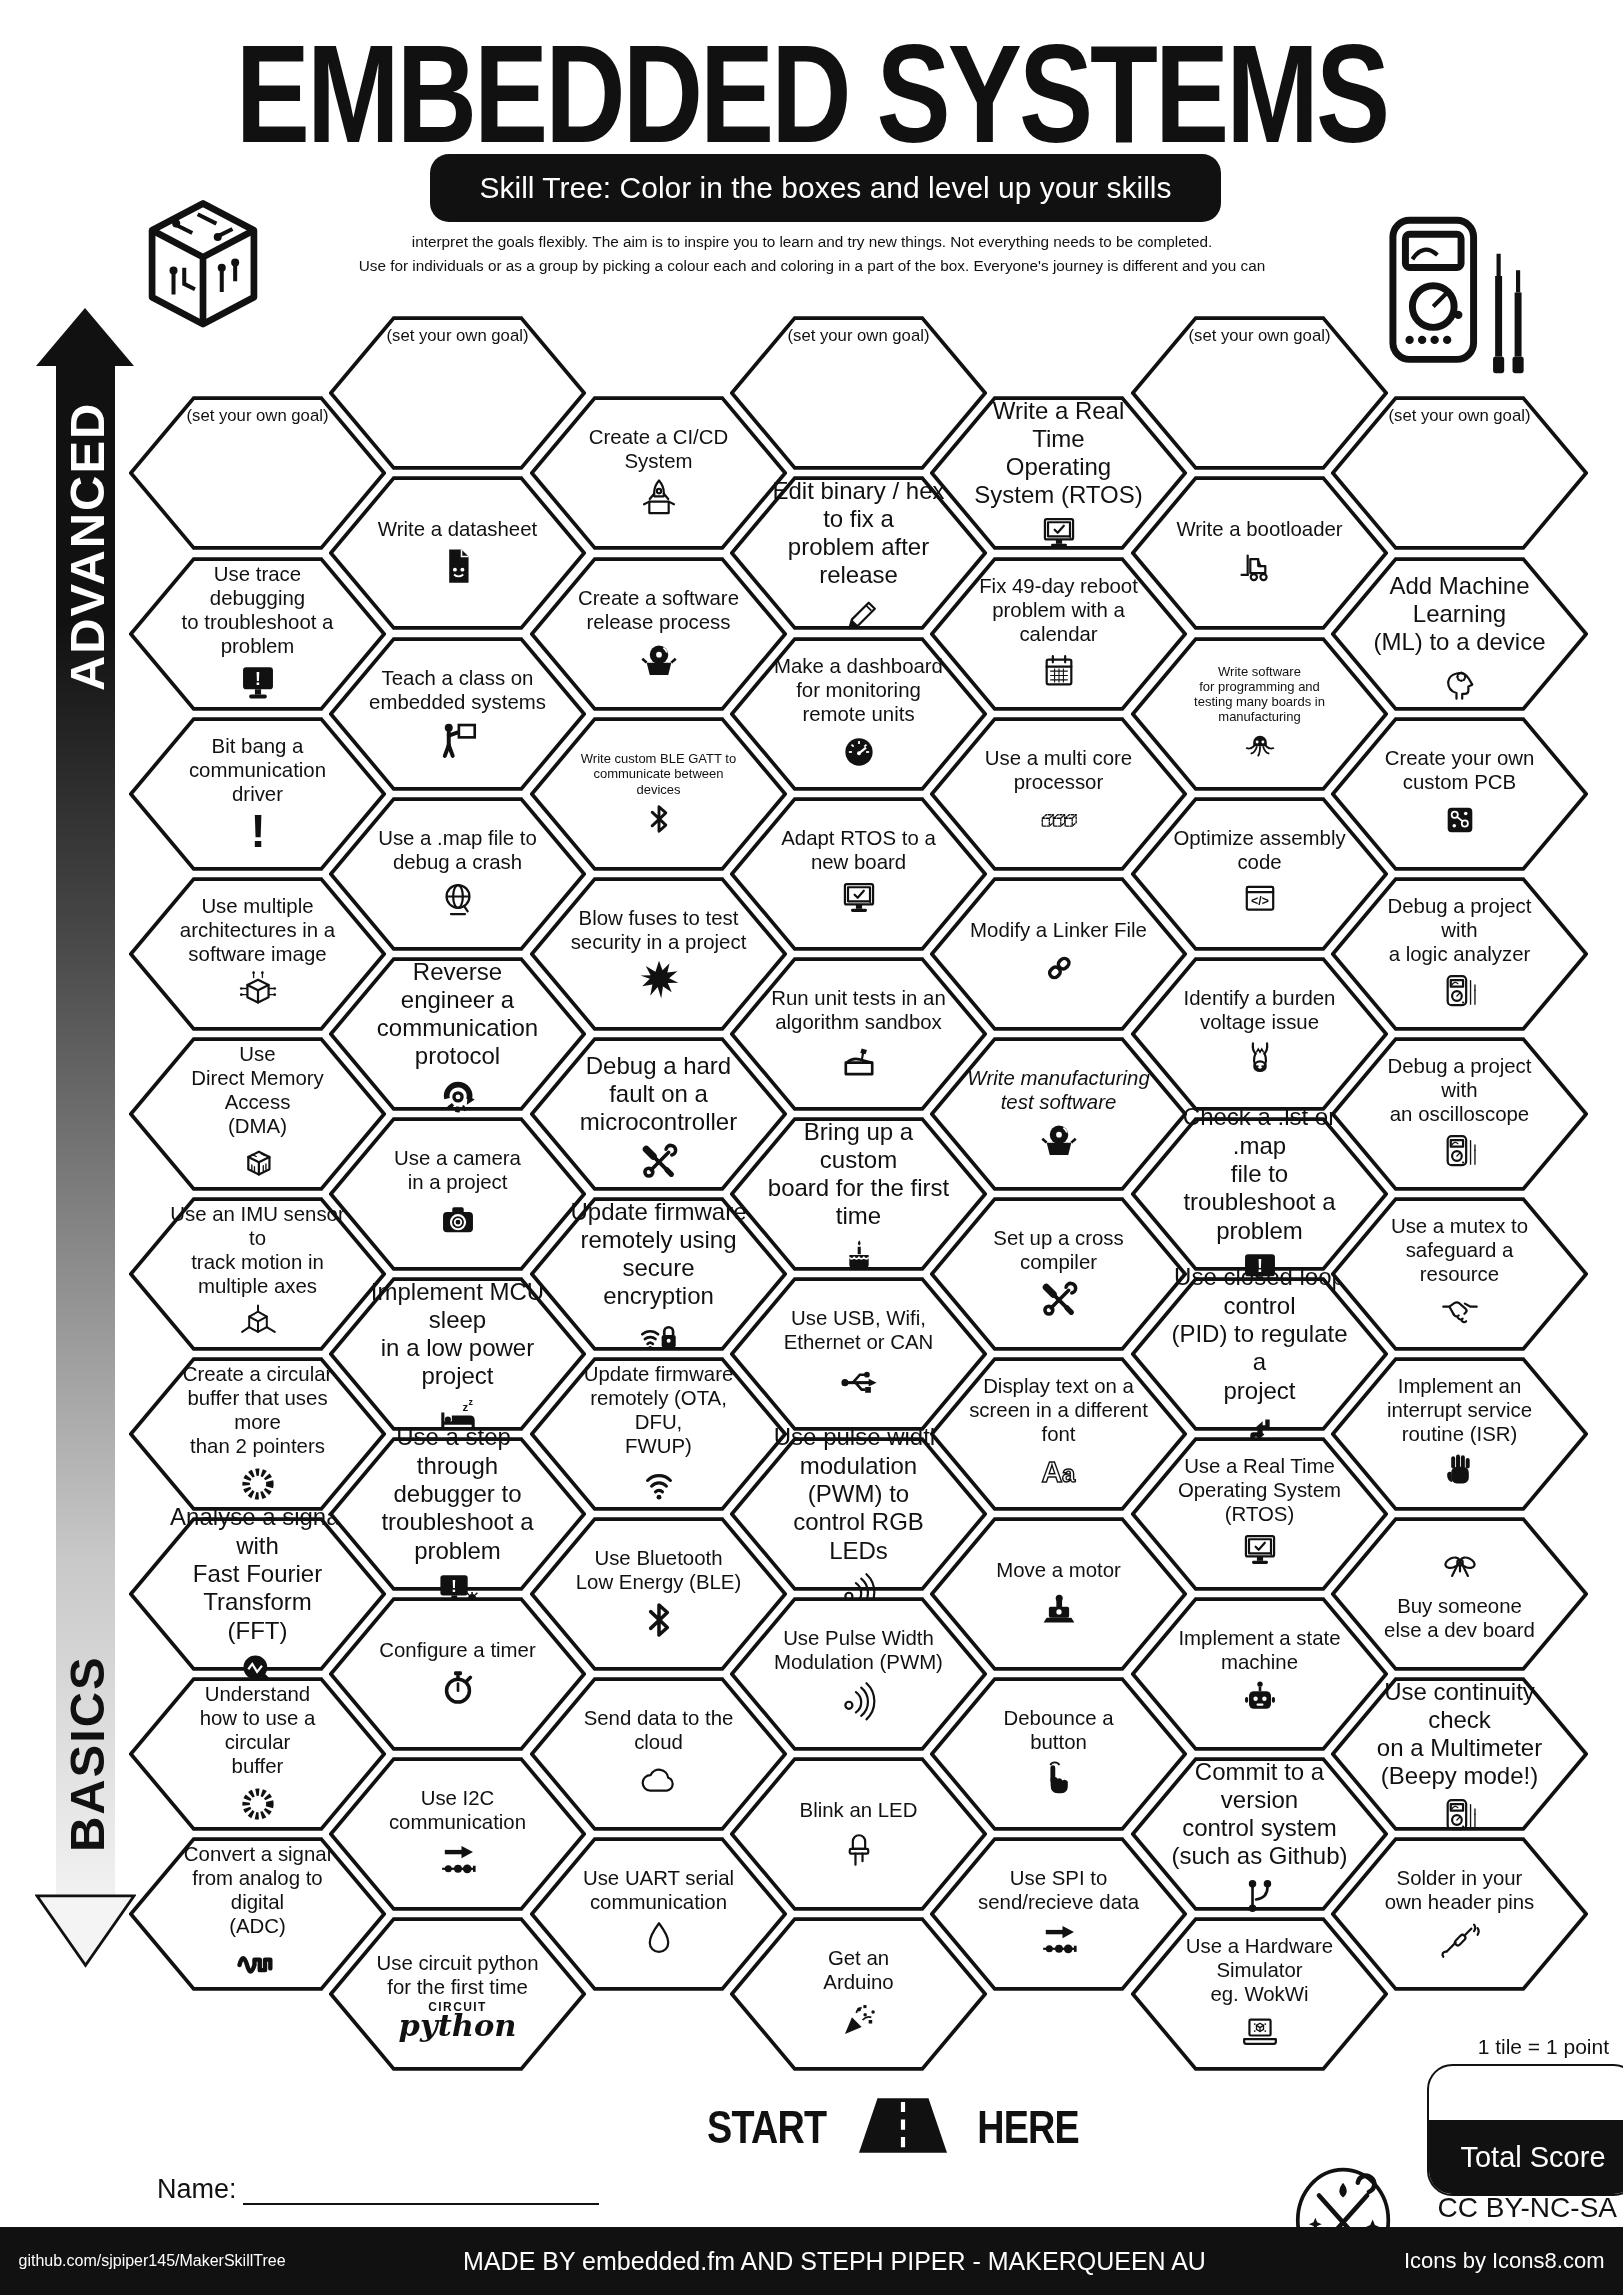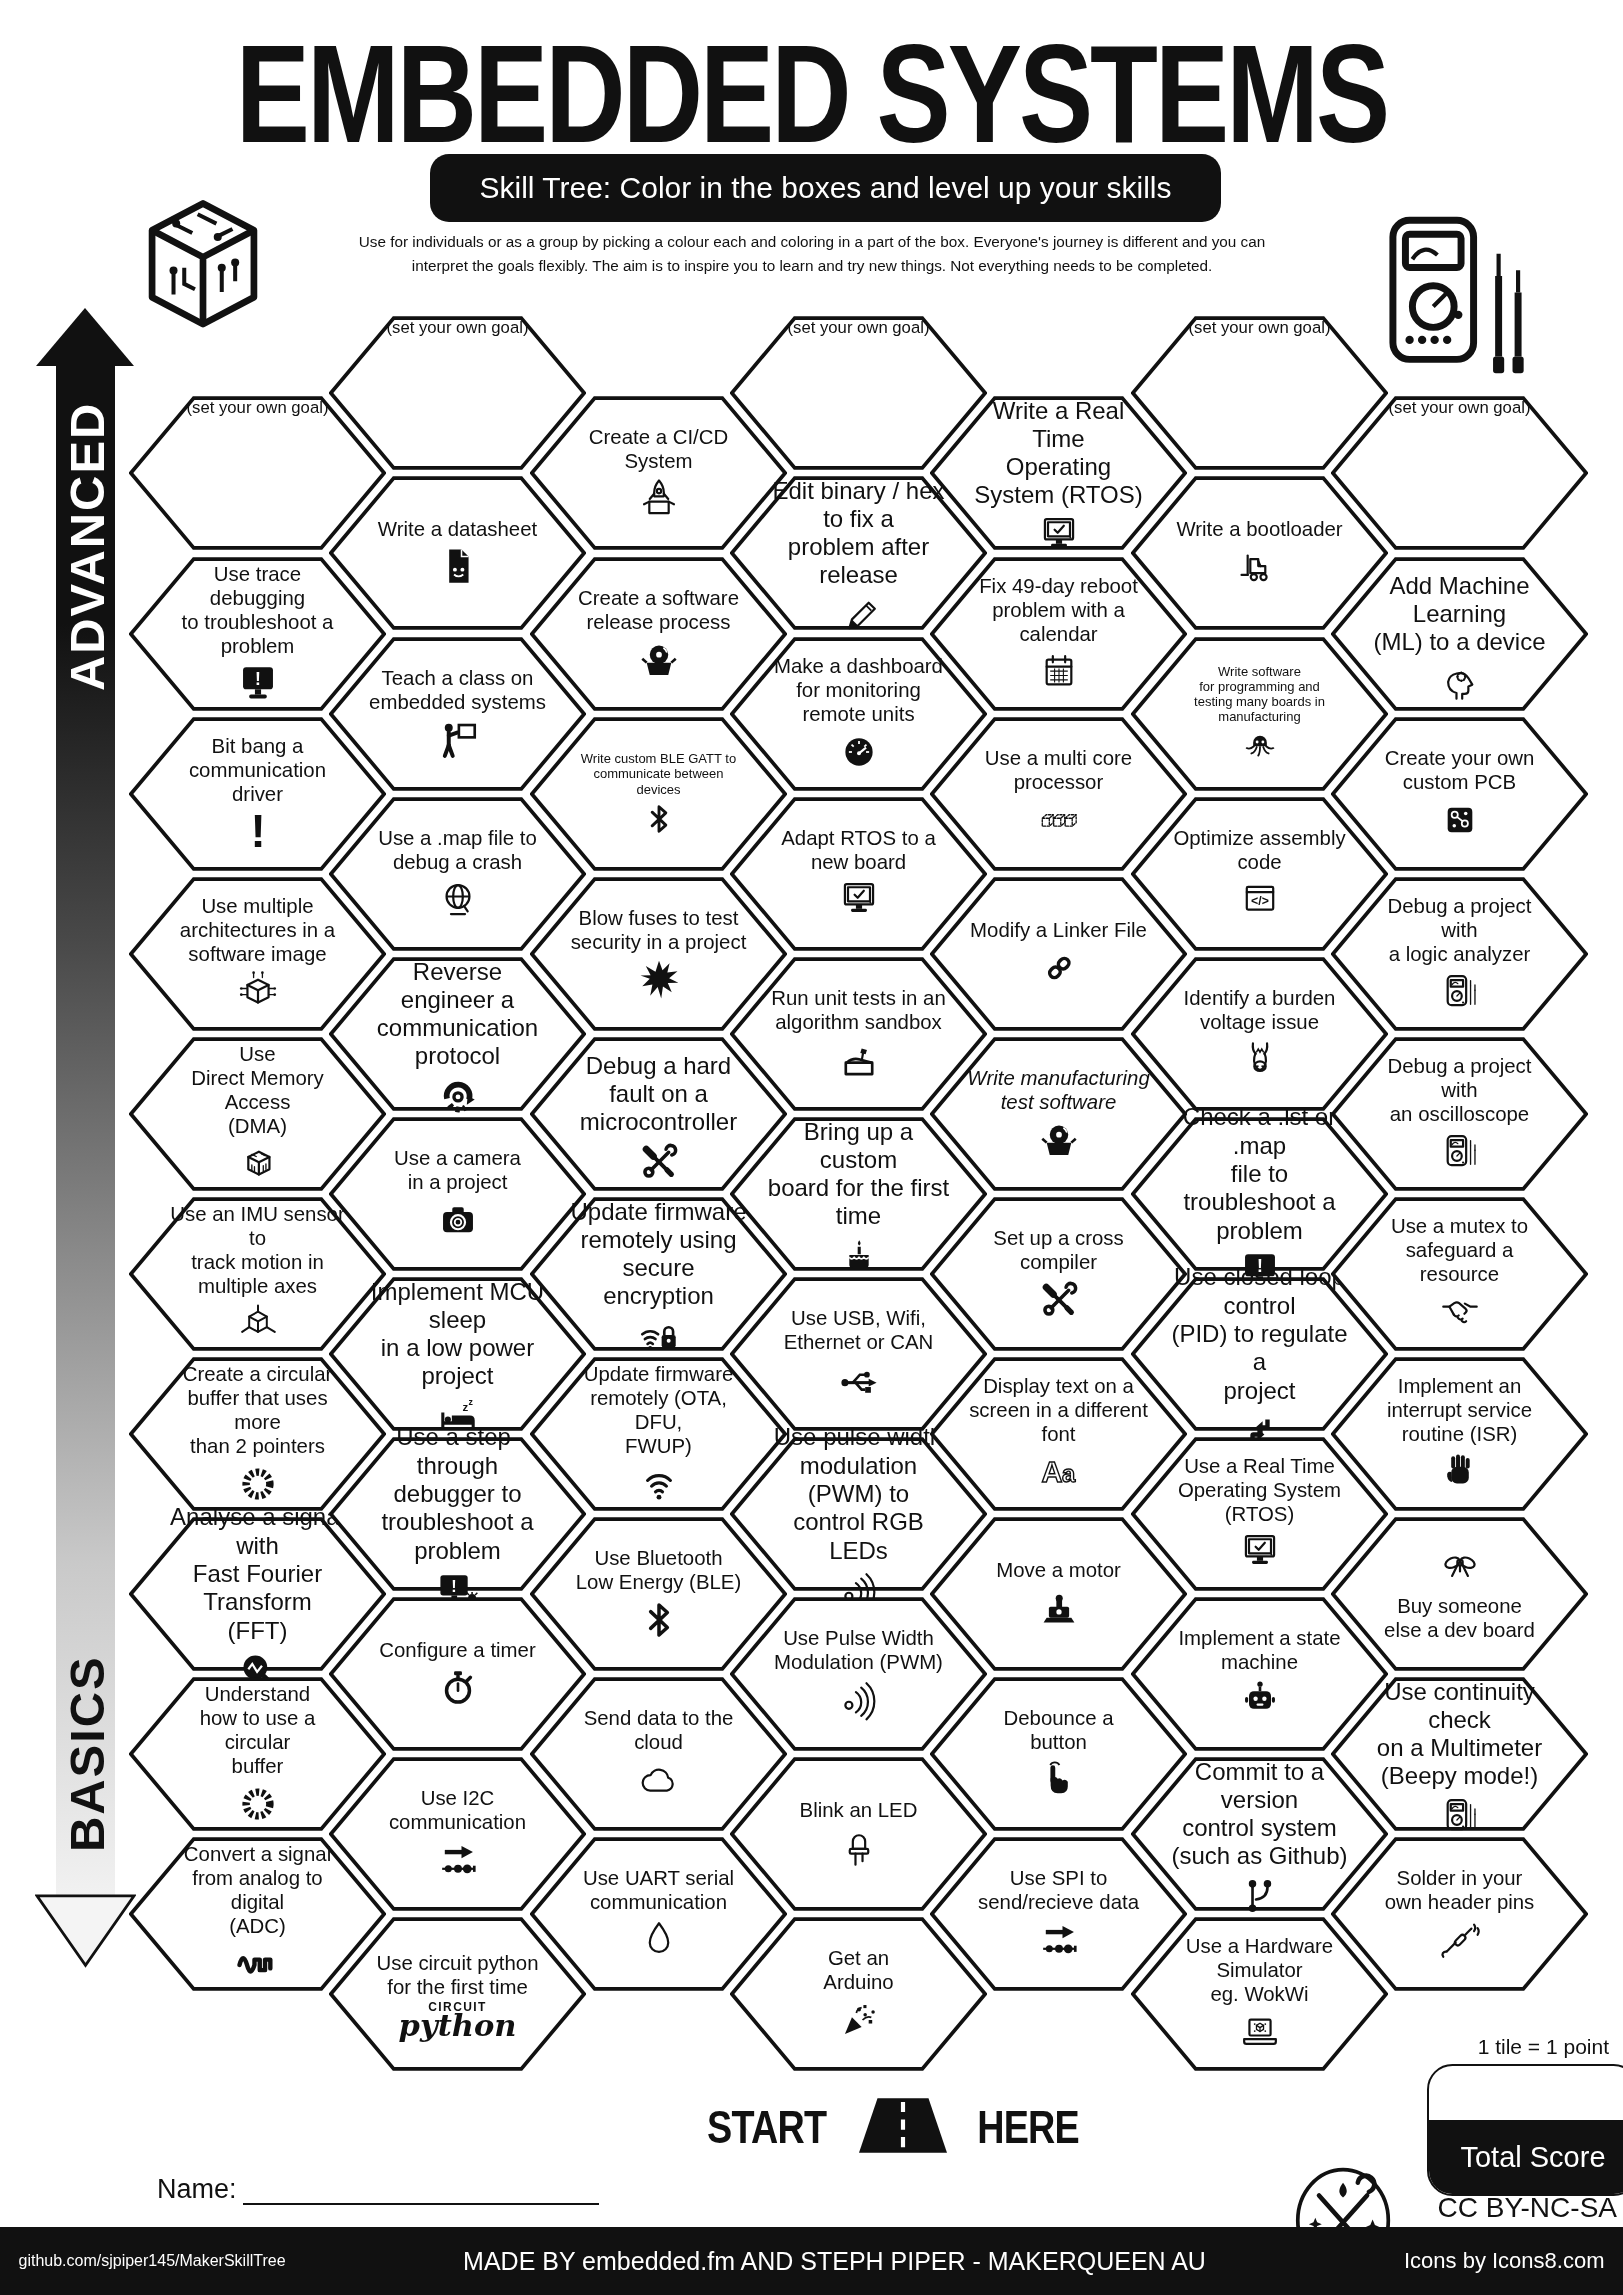--- a/index.html
+++ b/index.html
@@ -23,21 +23,21 @@
   #axis-head-bottom{left:35px;top:1894px;}
   .axis-label{writing-mode:vertical-rl;transform:rotate(180deg);font-weight:700;font-size:49px;
      letter-spacing:1.9px;left:59px;width:53px;text-align:center;}
   #adv-label{top:384px;height:324px;color:#fff;}
   #bas-label{top:1624px;height:259px;color:#111;}
   
   .hex{position:absolute;width:257px;height:154px;}
   .hex svg.hex-bg{position:absolute;left:0;top:0;}
   .hex-content{position:absolute;inset:0;display:flex;flex-direction:column;align-items:center;
      justify-content:center;gap:3.7px;padding:8.3px 36px;box-sizing:border-box;}
-  .hex-content.goal{justify-content:flex-start;padding-top:2px;}
+  .hex-content.goal{justify-content:flex-start;padding-top:10px;}
   .hex-label{white-space:pre-line;text-align:center;font-size:20.4px;line-height:1.18;}
   .hex-label.sz40{font-size:24px;margin-top:8px;}
   .hex-label.sz36{font-size:13px;}
   .hex-label.goal-label{font-size:16.7px;}
   .hex-icon{flex:0 0 auto;line-height:0;}
   .cp-logo{text-align:center;line-height:.8;}
   .cp-logo .cp-top{display:block;font-size:12px;font-weight:700;letter-spacing:1.4px;text-transform:uppercase;}
   .cp-logo .cp-bottom{display:block;font-family:"DejaVu Serif","Liberation Serif",serif;
       font-style:italic;font-weight:700;font-size:30.5px;}
   
@@ -59,22 +59,22 @@
   #footer .f-right{position:absolute;right:18.5px;font-size:22px;}
 </style>
 </head>
 <body>
 
 <div class="abs" id="title">EMBEDDED SYSTEMS</div>
 <div class="abs" id="banner">
   <span>Skill Tree:  Color in the boxes and level up your skills</span>
 </div>
 <div class="abs" id="desc">
+  <div>interpret the goals flexibly.  The aim is to inspire you to learn and try new things. Not everything needs to be completed.</div>
   <div>Use for individuals or as a group by picking a colour each and coloring in a part of the box.  Everyone's journey is different and you can</div>
-  <div>interpret the goals flexibly.  The aim is to inspire you to learn and try new things. Not everything needs to be completed.</div>
 </div>
 
 <div class="abs" id="chip-icon">
   <svg width="134" height="153" viewBox="0 0 100 112">
     <g fill="none" stroke="#111" stroke-width="5" stroke-linejoin="round">
       <path d="M50 6 88 26 88 76 50 96 12 76 12 26 Z"></path>
       <path d="M12 26 50 46 88 26 M50 46 50 96"></path>
     </g>
     <g fill="none" stroke="#111" stroke-width="3">
       <path d="M30 22 42 28 M46 14 60 21 M62 30 72 25"></path>

